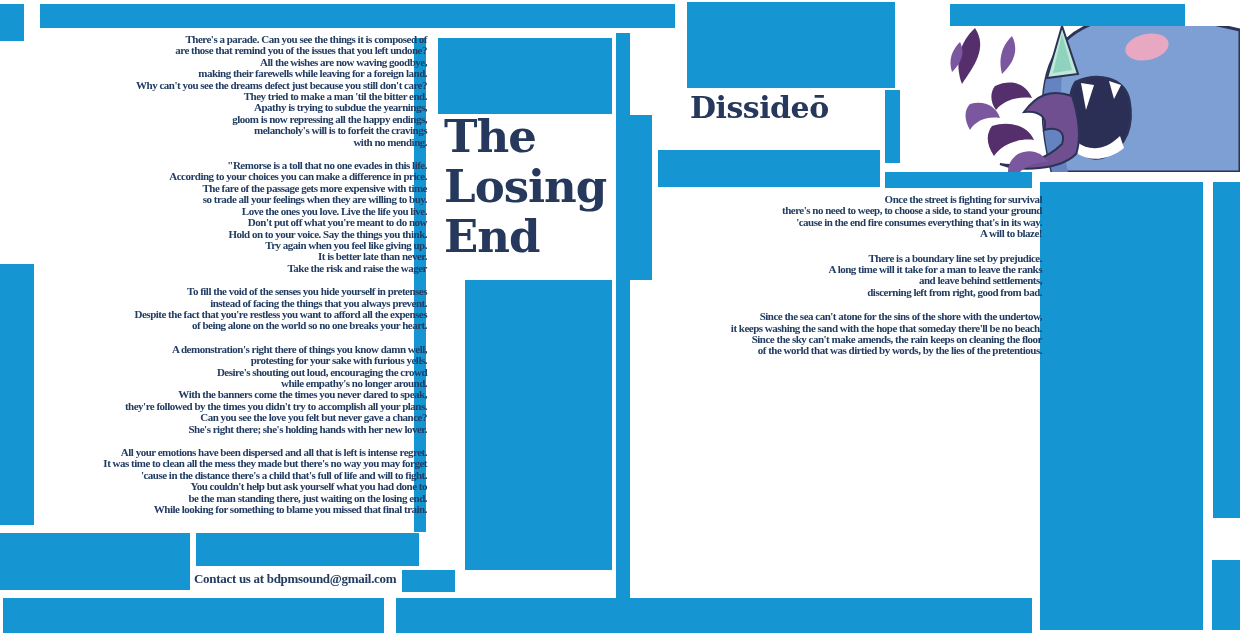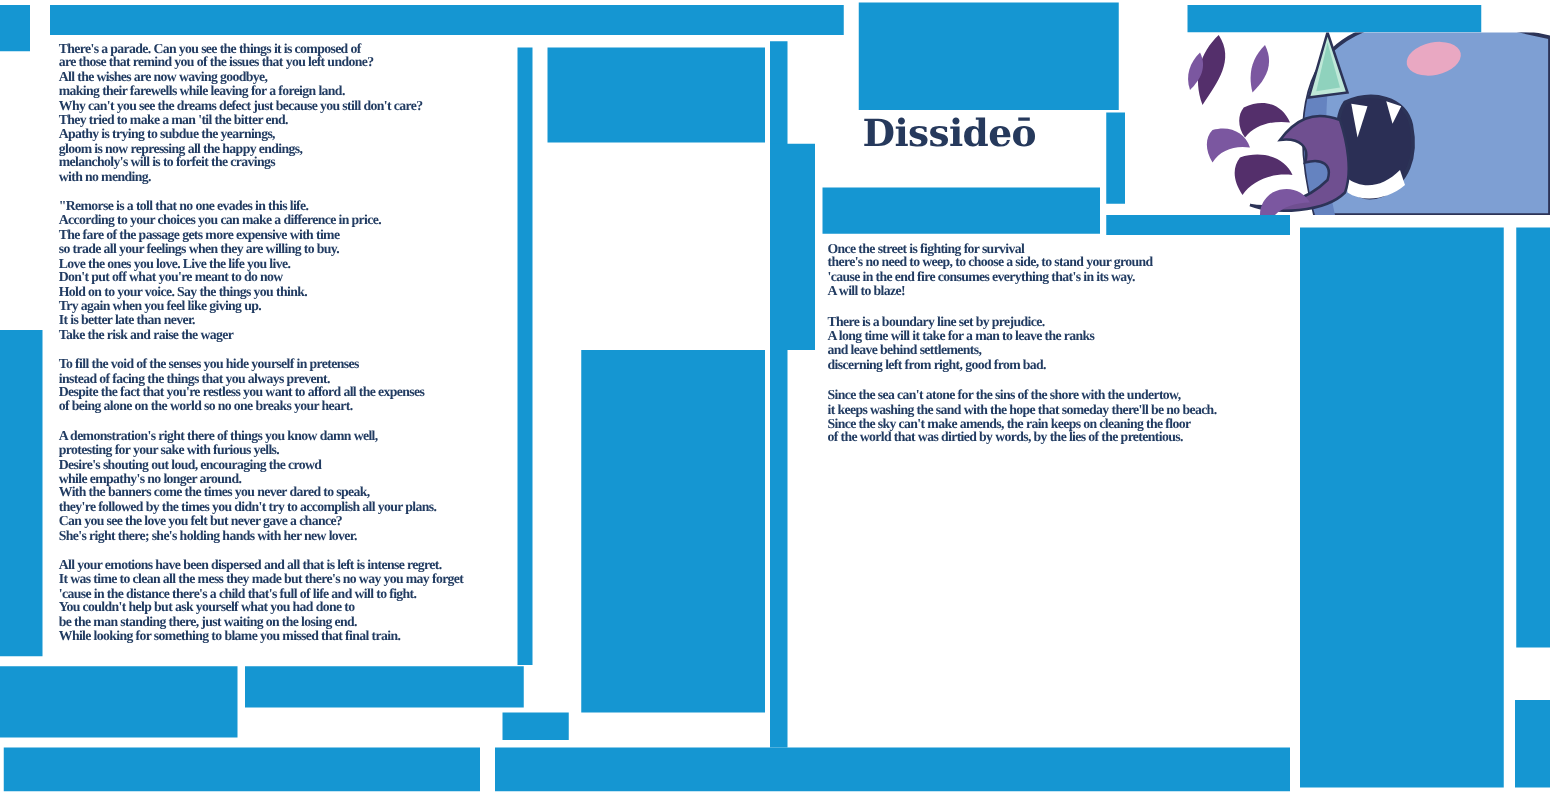--- a/index.html
+++ b/index.html
@@ -10,21 +10,21 @@
   html,body{margin:0;padding:0;background:#fff;}
   #spread{
     position:relative;width:1240px;height:638px;background:#ffffff;
     overflow:hidden;font-family:"Liberation Serif",serif;
   }
   .blk{position:absolute;background:var(--accent);}
   .lyrics{
     position:absolute;color:var(--navy);font-weight:700;
     font-size:11px;line-height:11.4px;letter-spacing:-0.5px;
   }
-  .stanza{white-space:pre;margin:0 0 12px 0;}
+  .stanza{white-space:pre;margin:0 0 12px 0;text-align:right;}
   .rt .stanza{margin-bottom:13px;}
   .big-title{
     position:absolute;color:var(--title);
     font-family:"DejaVu Serif",serif;font-weight:700;
     white-space:pre;
   }
   #losing-end-title{left:444px;top:112px;font-size:45px;line-height:50px;letter-spacing:-1px;}
   #dissideo-title{left:690px;top:84px;font-size:30px;line-height:48px;letter-spacing:-0.5px;}
   #contact-line{
     position:absolute;left:194px;top:571px;color:var(--navy);
@@ -86,20 +86,23 @@
         <path d="M112,10 C120,26 112,38 102,48 C98,32 102,20 112,10 Z" fill="#7b57a0"></path>
         <path d="M95,60 C112,52 126,58 132,72 C118,70 104,74 96,84 C90,76 90,66 95,60 Z"></path>
         <path d="M70,78 C84,74 96,80 100,92 C88,90 76,94 70,104 C64,94 64,84 70,78 Z" fill="#7b57a0"></path>
         <path d="M92,100 C110,94 128,100 134,114 C118,112 102,118 94,130 C86,118 86,108 92,100 Z"></path>
         <path d="M118,128 C130,122 142,126 148,136 C136,136 126,140 120,146 L108,146 C108,138 112,132 118,128 Z" fill="#7b57a0"></path>
         <path d="M60,16 C66,28 60,38 52,46 C48,34 52,24 60,16 Z" fill="#7b57a0"></path>
       </g>
     </svg>
   </div>
 
+  <div id="losing-end-title" class="big-title">The
+Losing
+End</div>
   <div id="dissideo-title" class="big-title">Dissideō</div>
 
   <div class="lyrics" style="left:47px;top:34px;width:380px;">
     <p class="stanza">There's a parade. Can you see the things it is composed of
 are those that remind you of the issues that you left undone?
 All the wishes are now waving goodbye,
 making their farewells while leaving for a foreign land.
 Why can't you see the dreams defect just because you still don't care?
 They tried to make a man 'til the bitter end.
 Apathy is trying to subdue the yearnings,
@@ -144,14 +147,15 @@
     <p class="stanza">There is a boundary line set by prejudice.
 A long time will it take for a man to leave the ranks
 and leave behind settlements,
 discerning left from right, good from bad.</p>
     <p class="stanza">Since the sea can't atone for the sins of the shore with the undertow,
 it keeps washing the sand with the hope that someday there'll be no beach.
 Since the sky can't make amends, the rain keeps on cleaning the floor
 of the world that was dirtied by words, by the lies of the pretentious.</p>
   </div>
 
+  <div id="contact-line">Contact us at bdpmsound@gmail.com</div>
 
 </div>
 
 </body></html>

